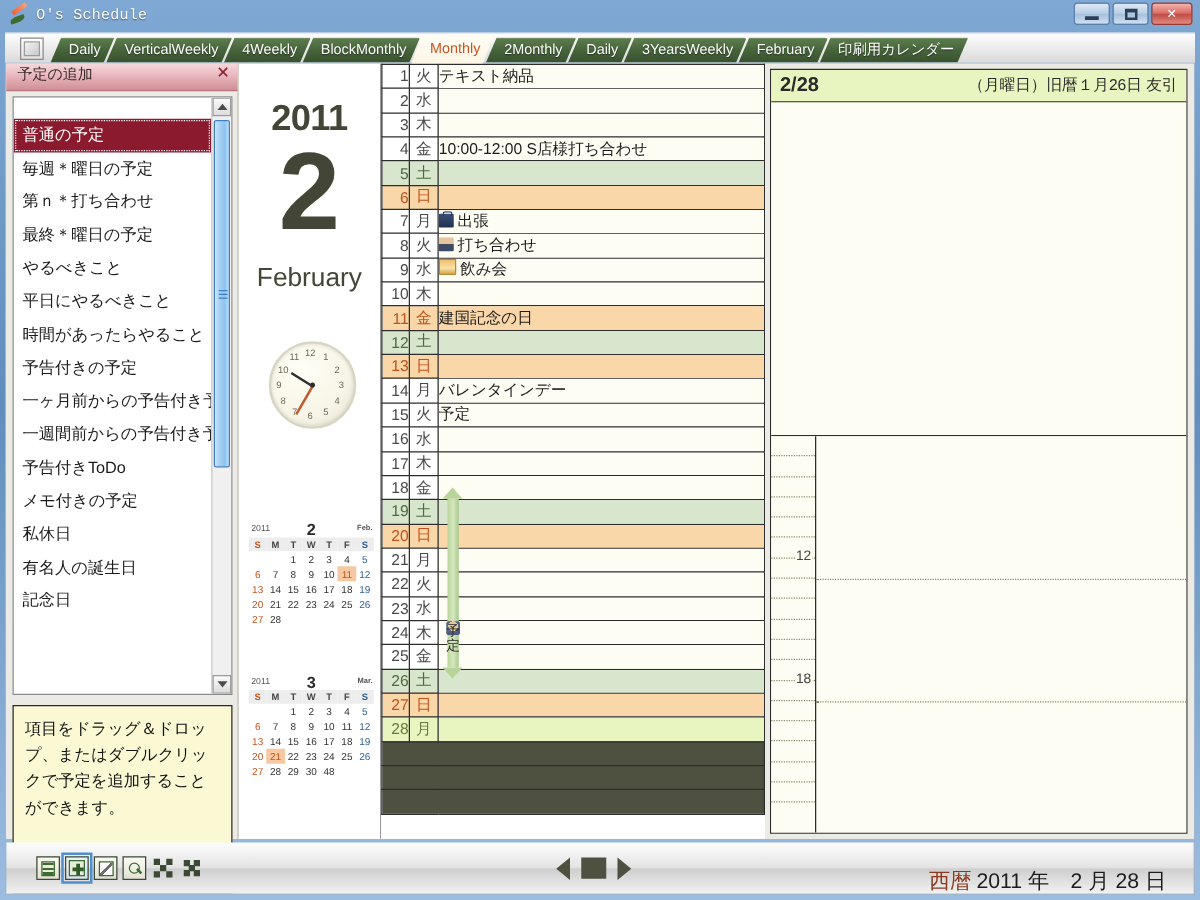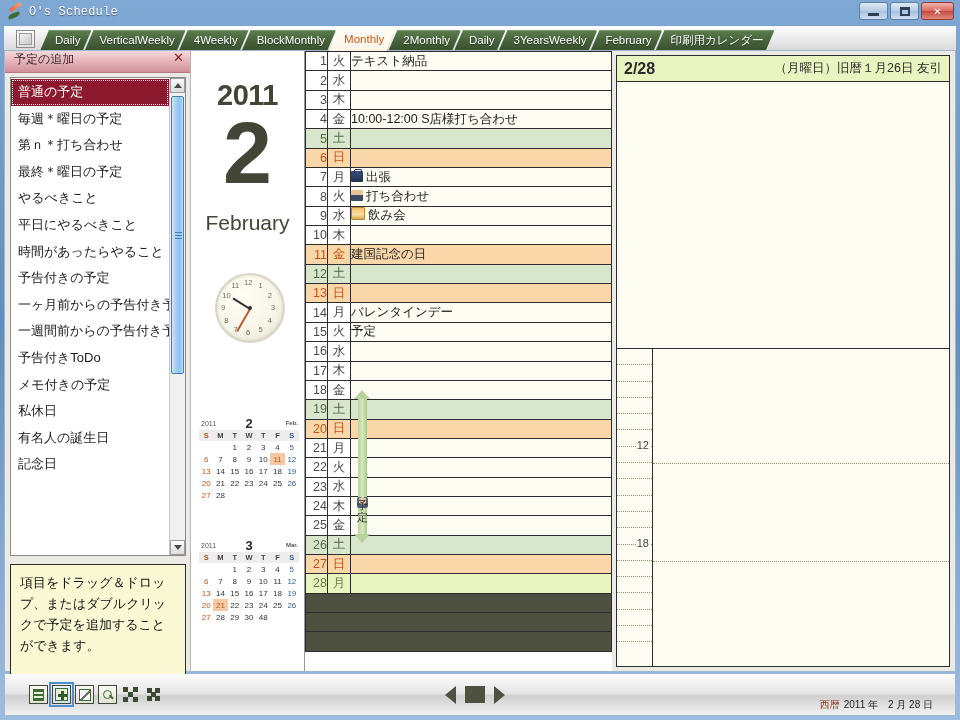--- a/index.html
+++ b/index.html
@@ -97,21 +97,21 @@
     padding:0 6px 0 9px;
     border-bottom:1px solid #b9757f;
   }
   #sb-title{font-size:12px;color:#3a2a2c;}
   #sb-close{font-size:13px;color:#8d1f2b;font-weight:bold;line-height:1;cursor:default;}
   #sb-listwrap{
     position:absolute;left:5px;top:26px;width:176px;height:479px;
     background:#ffffff;border:1px solid #8a8a8a;box-sizing:border-box;
     display:flex;overflow:hidden;
   }
-  #sb-list{flex:1;overflow:hidden;padding-top:1px;}
+  #sb-list{flex:1;overflow:hidden;padding-top:17px;}
   .sb-item{
     height:26.6px;line-height:26.6px;padding-left:7px;font-size:13px;color:#1b1b1b;
     white-space:nowrap;overflow:hidden;box-sizing:border-box;
   }
   .sb-item.selected{
     background:#8c1a2e;color:#ffffff;outline:1px dotted #ffffff;outline-offset:-2px;
   }
   
   #sb-scroll{
     width:16px;background:#f0f0f0;border-left:1px solid #c9c9c9;
@@ -250,21 +250,21 @@
   .tool .g-exp b:nth-child(1){left:0;top:0;} .tool .g-exp b:nth-child(2){right:0;top:0;}
   .tool .g-exp b:nth-child(3){left:0;bottom:0;} .tool .g-exp b:nth-child(4){right:0;bottom:0;}
   .tool .g-exp b:nth-child(5){left:5px;top:5px;width:5px;height:5px;}
   .tool .g-col b:nth-child(1){left:1px;top:1px;} .tool .g-col b:nth-child(2){right:1px;top:1px;}
   .tool .g-col b:nth-child(3){left:1px;bottom:1px;} .tool .g-col b:nth-child(4){right:1px;bottom:1px;}
   .tool .g-col b:nth-child(5){left:5px;top:5px;}
   #nav{position:absolute;left:440px;display:flex;align-items:center;gap:9px;}
   .nv-l{width:0;height:0;border-top:9px solid transparent;border-bottom:9px solid transparent;border-right:11px solid #4e513f;}
   .nv-r{width:0;height:0;border-top:9px solid transparent;border-bottom:9px solid transparent;border-left:11px solid #4e513f;}
   .nv-s{width:20px;height:17px;background:#4e513f;}
-  #statusdate{position:absolute;right:22px;font-size:10px;color:#1c1c1c;margin-top:20px;}
+  #statusdate{position:absolute;right:22px;font-size:17px;color:#1c1c1c;margin-top:20px;}
   #statusdate .lbl{color:#8c3a1d;margin-right:4px;}
 </style>
 </head>
 <body>
 
 <div id="window">
 
   <div id="titlebar">
     <div id="title-icon">
       <span class="leaf"></span>

